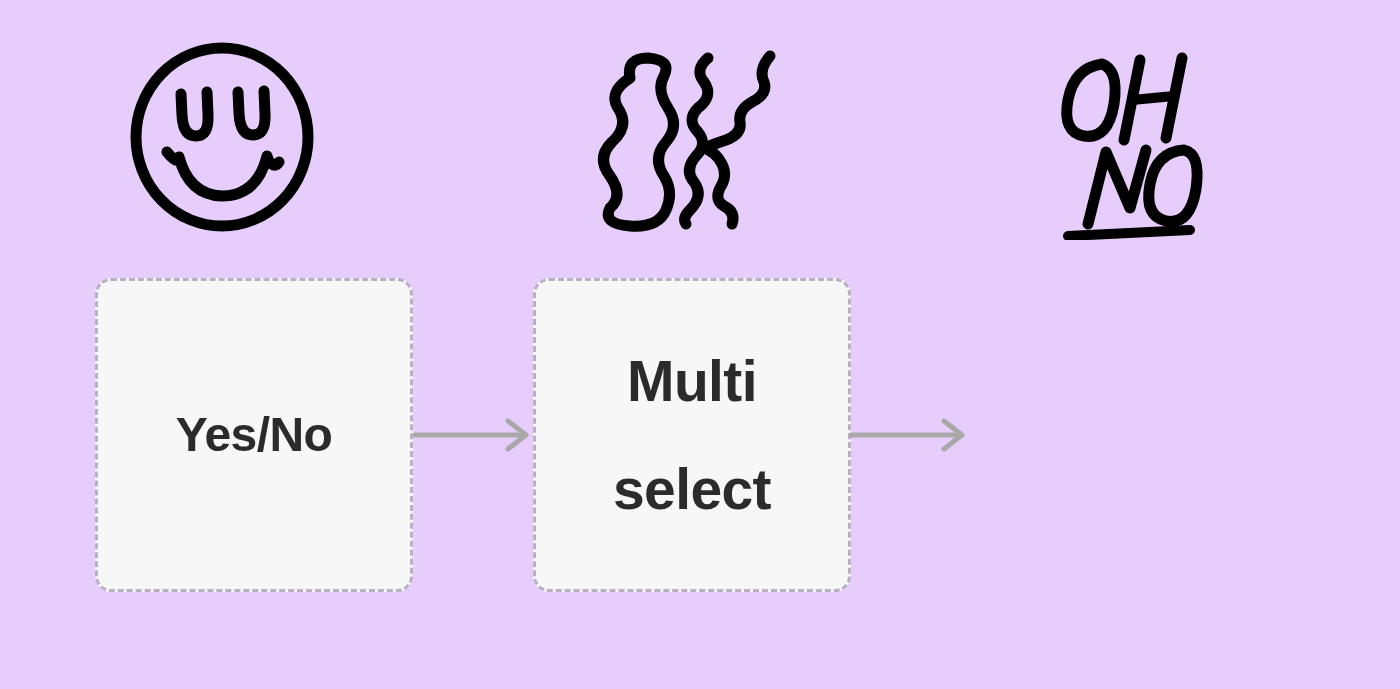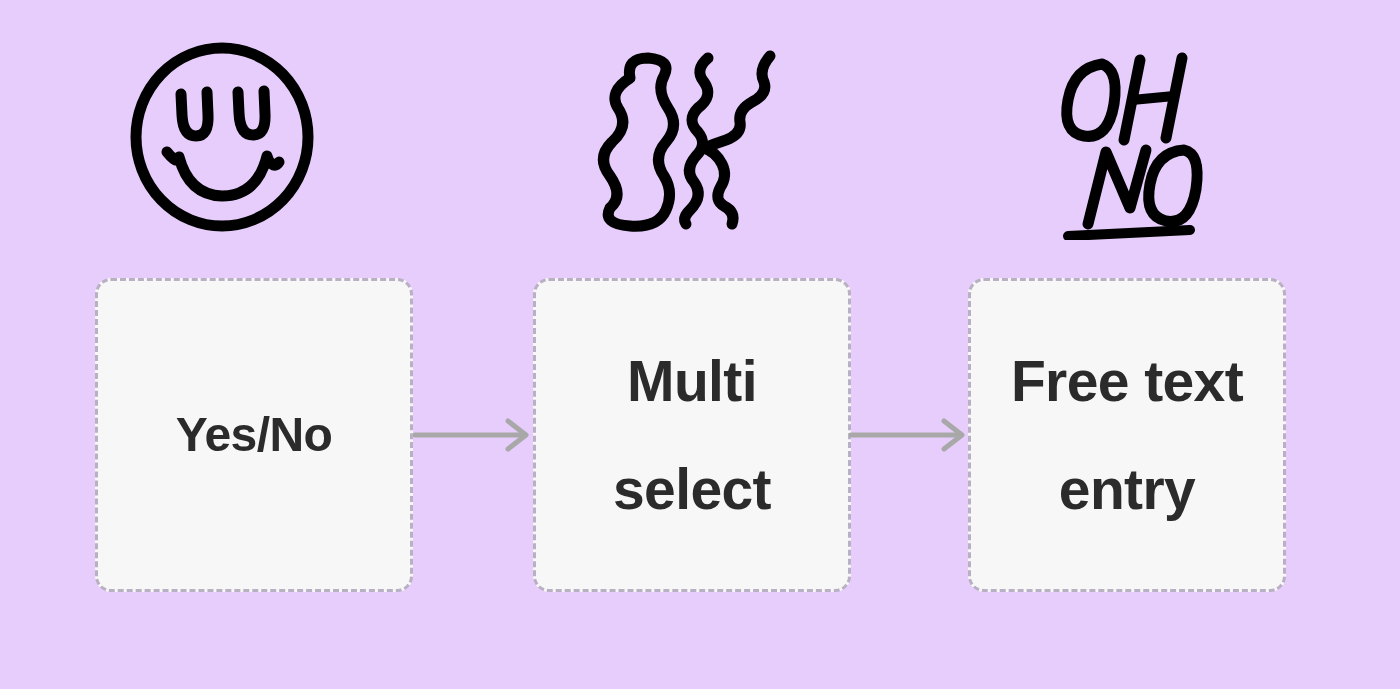--- a/index.html
+++ b/index.html
@@ -146,18 +146,14 @@
 select</span>
   </div>
 
   <div class="arrow" id="arrow-2">
     <svg width="122" height="34" viewBox="0 0 122 34" fill="none" xmlns="http://www.w3.org/2000/svg">
       <path d="M2 17 L110 17" stroke="#A8A8A8" stroke-width="5" stroke-linecap="round"></path>
       <path d="M95 3 L113 17 L95 31" stroke="#A8A8A8" stroke-width="5" stroke-linecap="round" stroke-linejoin="round" fill="none"></path>
     </svg>
   </div>
 
-  <div class="flow-box" id="box-free-text">
-    <span class="flow-box-label">Free text
-entry</span>
-  </div>
 
 </div>
 
 </body></html>

